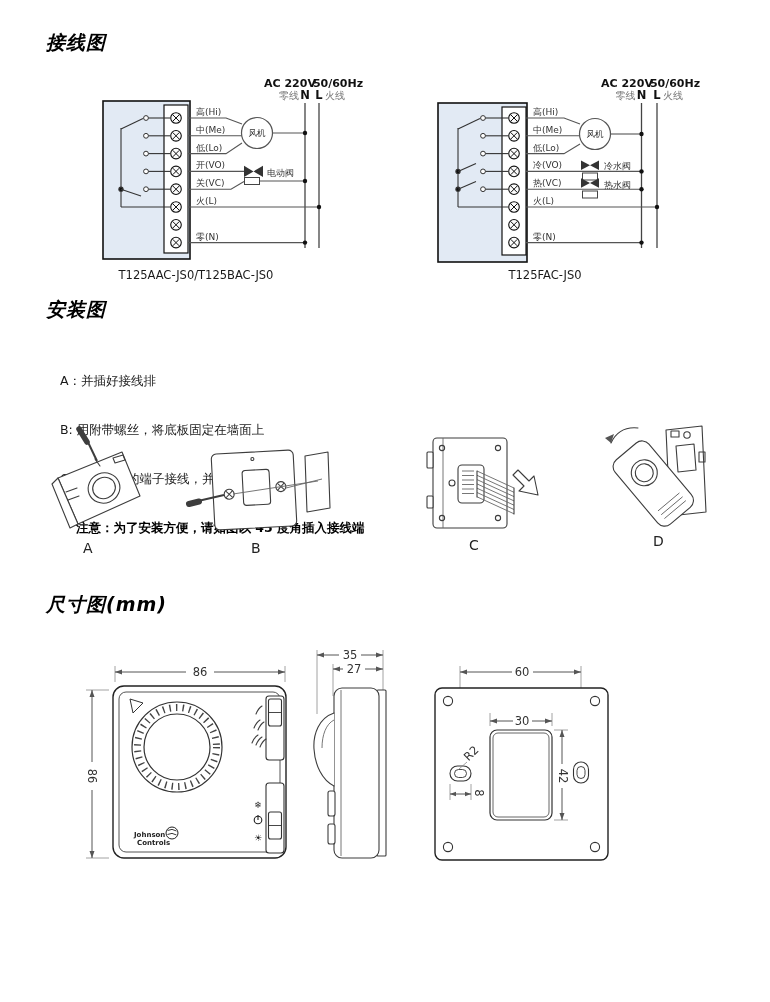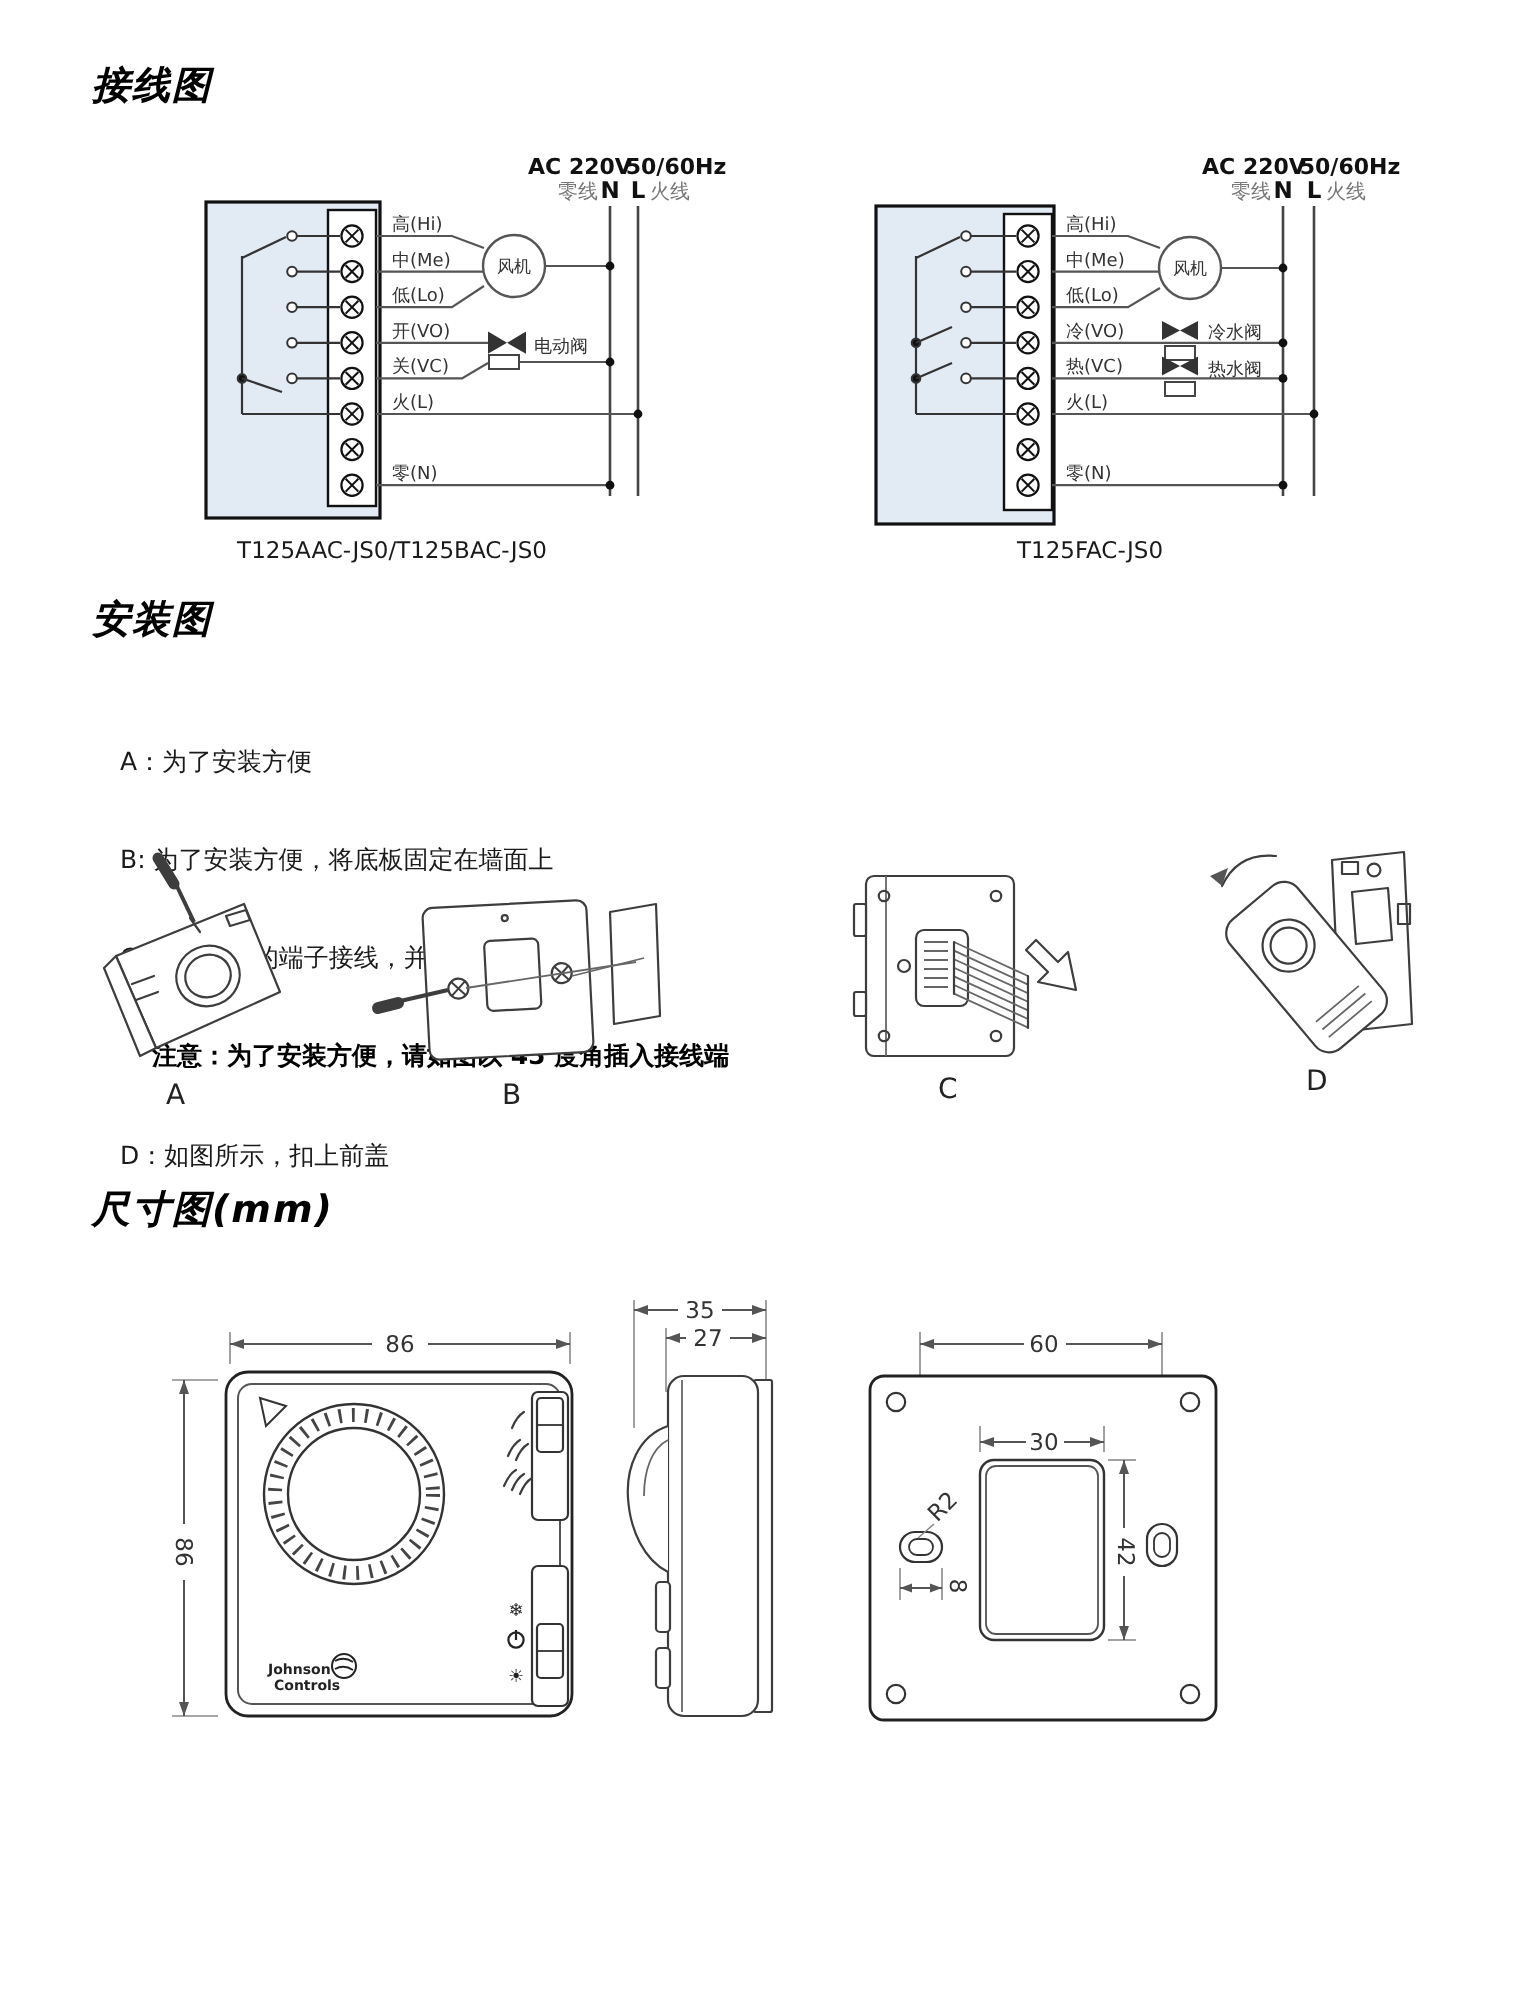--- a/index.html
+++ b/index.html
@@ -232,25 +232,24 @@
       <polygon points="581,178.3 581,187.8 590,183" fill="#333"></polygon>
       <polygon points="599,178.3 599,187.8 590,183" fill="#333"></polygon>
       <rect x="582.5" y="191" width="15" height="7" fill="#fff" stroke="#444" stroke-width="1"></rect>
     </g>
     <text class="t-valve" x="604" y="187.5">热水阀</text>
 
     <text class="t-caption" x="545" y="279" text-anchor="middle">T125FAC-JS0</text>
   </svg>
 
   <div class="install-steps">
-    <div>A：为了安装方便</div>
-    <div>B: 为了安装方便，将底板固定在墙面上</div>
+    <div>A：并插好接线排</div>
+    <div>B: 用附带螺丝，将底板固定在墙面上</div>
     <div>C: 按接线图的端子接线，并插好接线排</div>
     <div class="note">注意：为了安装方便，请如图以 45 度角插入接线端</div>
-    <div>D：如图所示，扣上前盖</div>
   </div>
 
   <svg style="left:42px; top:428px; width:105px; height:122px;" viewBox="42 428 105 122">
     <g>
       <polygon class="art" points="58,478 122,452 140,496 78,524"></polygon>
       <polygon class="art" points="58,478 52,484 70,528 78,524"></polygon>
       <ellipse class="art" cx="104" cy="488" rx="16" ry="15" transform="rotate(-22 104 488)"></ellipse>
       <ellipse class="artn" cx="104" cy="488" rx="11.5" ry="10.5" transform="rotate(-22 104 488)"></ellipse>
       <path class="artn" d="M66,492 l11,-4 M68,500 l11,-4"></path>
       <path class="artn" d="M113,458 l10,-3 l2,5 l-10,3 z"></path>

